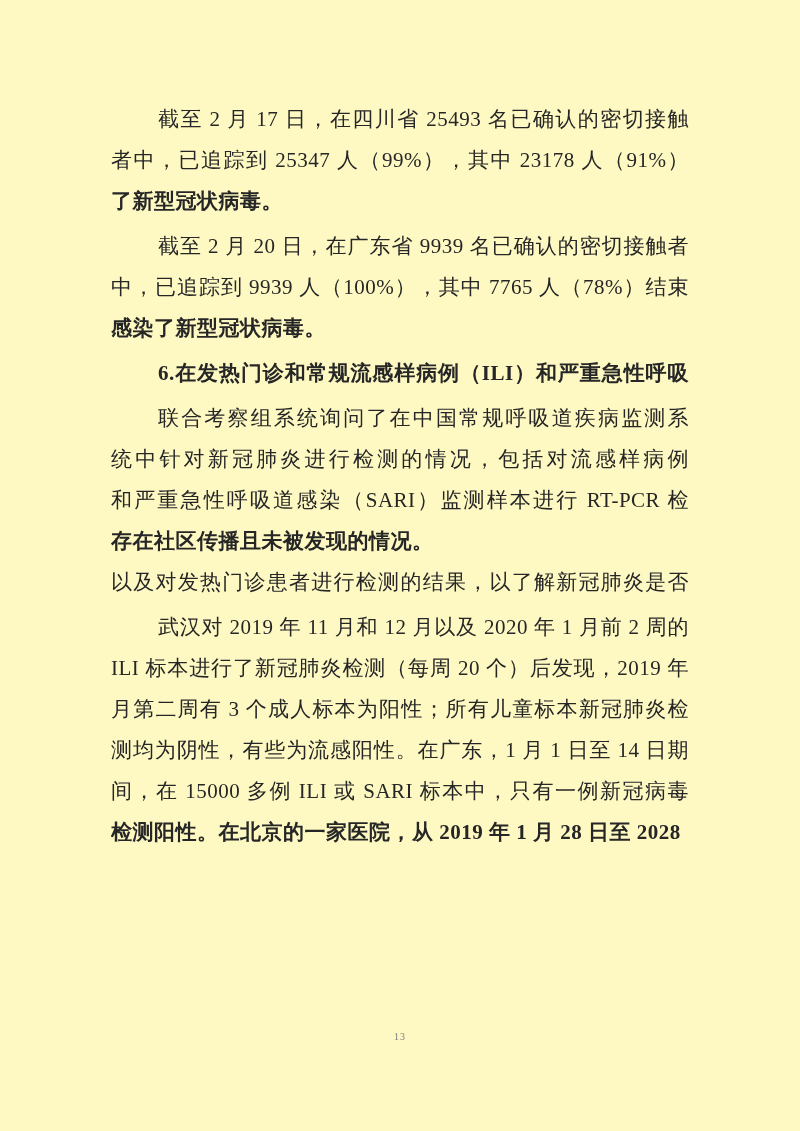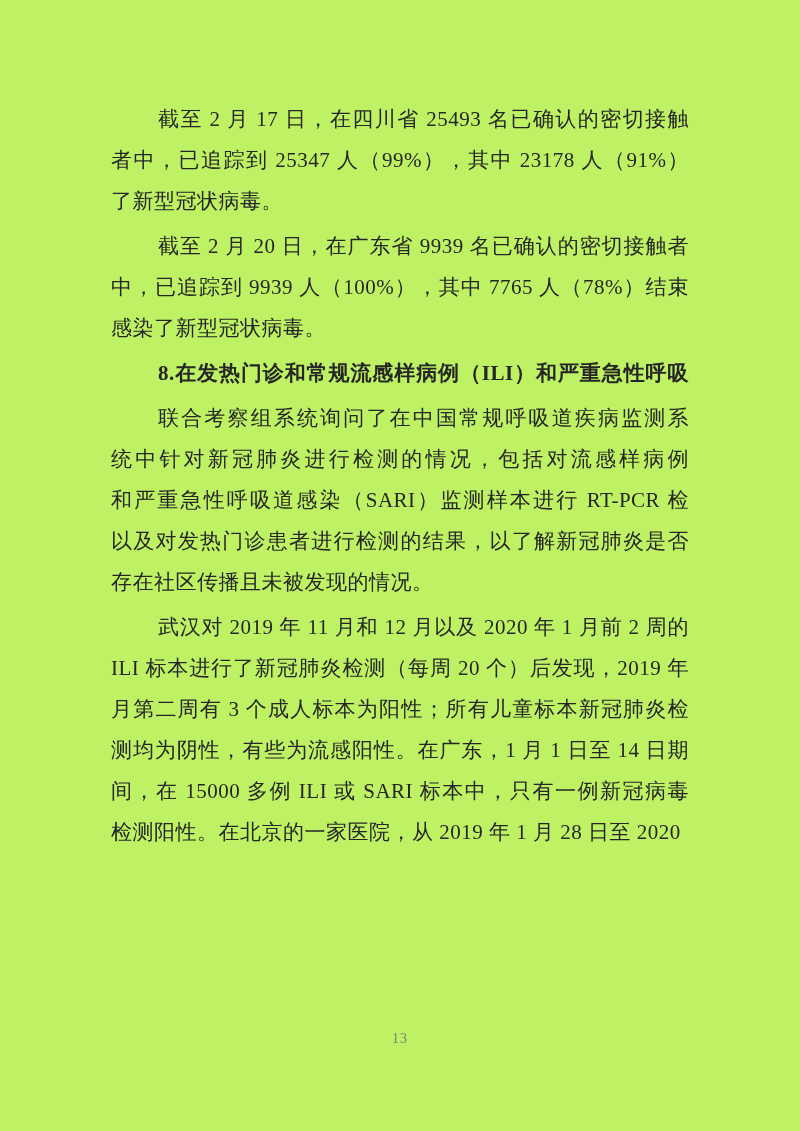--- a/index.html
+++ b/index.html
@@ -5,21 +5,21 @@
   * { margin: 0; padding: 0; box-sizing: border-box; }
   html, body { width: 800px; height: 1131px; }
   body {
     background: #ffffff;
     font-family: "Liberation Serif", "DejaVu Serif", serif;
   }
   .page {
     position: relative;
     width: 800px;
     height: 1131px;
-    background: #bef264;
+    background: #fef9c3;
     overflow: hidden;
   }
   .content {
     position: absolute;
     left: 111px;
     top: 99px;
     width: 578px;
     color: #262626;
     font-size: 21px;
   }
@@ -27,29 +27,29 @@
   .line {
     display: block;
     height: 41px;
     line-height: 41px;
     overflow: hidden;
     text-align: justify;
     text-align-last: justify;
     letter-spacing: 0.5px;
   }
   .line.first { text-indent: 47px; }
-  .line.last { text-align-last: left; }
+  .line.last { text-align-last: left; font-weight: bold; }
   .heading .line { font-weight: 700; }
   .page-number {
     position: absolute;
     top: 1031px;
     left: 0;
     width: 100%;
     text-align: center;
-    font-size: 14px;
+    font-size: 10px;
     color: #7d7d7d;
     letter-spacing: 1px;
   }
 </style>
 </head>
 <body>
 
 <div class="page">
   <div class="content">
 
@@ -59,36 +59,36 @@
       <span class="line last">了新型冠状病毒。</span>
     </p>
 
     <p class="para">
       <span class="line first">截至 2 月 20 日，在广东省 9939 名已确认的密切接触者</span>
       <span class="line">中，已追踪到 9939 人（100%），其中 7765 人（78%）结束</span>
       <span class="line last">感染了新型冠状病毒。</span>
     </p>
 
     <p class="para heading">
-      <span class="line first">8.在发热门诊和常规流感样病例（ILI）和严重急性呼吸</span>
+      <span class="line first">6.在发热门诊和常规流感样病例（ILI）和严重急性呼吸</span>
     </p>
 
     <p class="para">
       <span class="line first">联合考察组系统询问了在中国常规呼吸道疾病监测系</span>
       <span class="line">统中针对新冠肺炎进行检测的情况，包括对流感样病例（ILI）</span>
       <span class="line">和严重急性呼吸道感染（SARI）监测样本进行 RT-PCR 检测，</span>
+      <span class="line last">存在社区传播且未被发现的情况。</span>
       <span class="line">以及对发热门诊患者进行检测的结果，以了解新冠肺炎是否</span>
-      <span class="line last">存在社区传播且未被发现的情况。</span>
     </p>
 
     <p class="para">
       <span class="line first">武汉对 2019 年 11 月和 12 月以及 2020 年 1 月前 2 周的</span>
       <span class="line">ILI 标本进行了新冠肺炎检测（每周 20 个）后发现，2019 年</span>
       <span class="line">月第二周有 3 个成人标本为阳性；所有儿童标本新冠肺炎检</span>
       <span class="line">测均为阴性，有些为流感阳性。在广东，1 月 1 日至 14 日期</span>
       <span class="line">间，在 15000 多例 ILI 或 SARI 标本中，只有一例新冠病毒</span>
-      <span class="line last">检测阳性。在北京的一家医院，从 2019 年 1 月 28 日至 2020</span>
+      <span class="line last">检测阳性。在北京的一家医院，从 2019 年 1 月 28 日至 2028</span>
     </p>
 
   </div>
 
   <div class="page-number">13</div>
 </div>
 
 </body></html>

